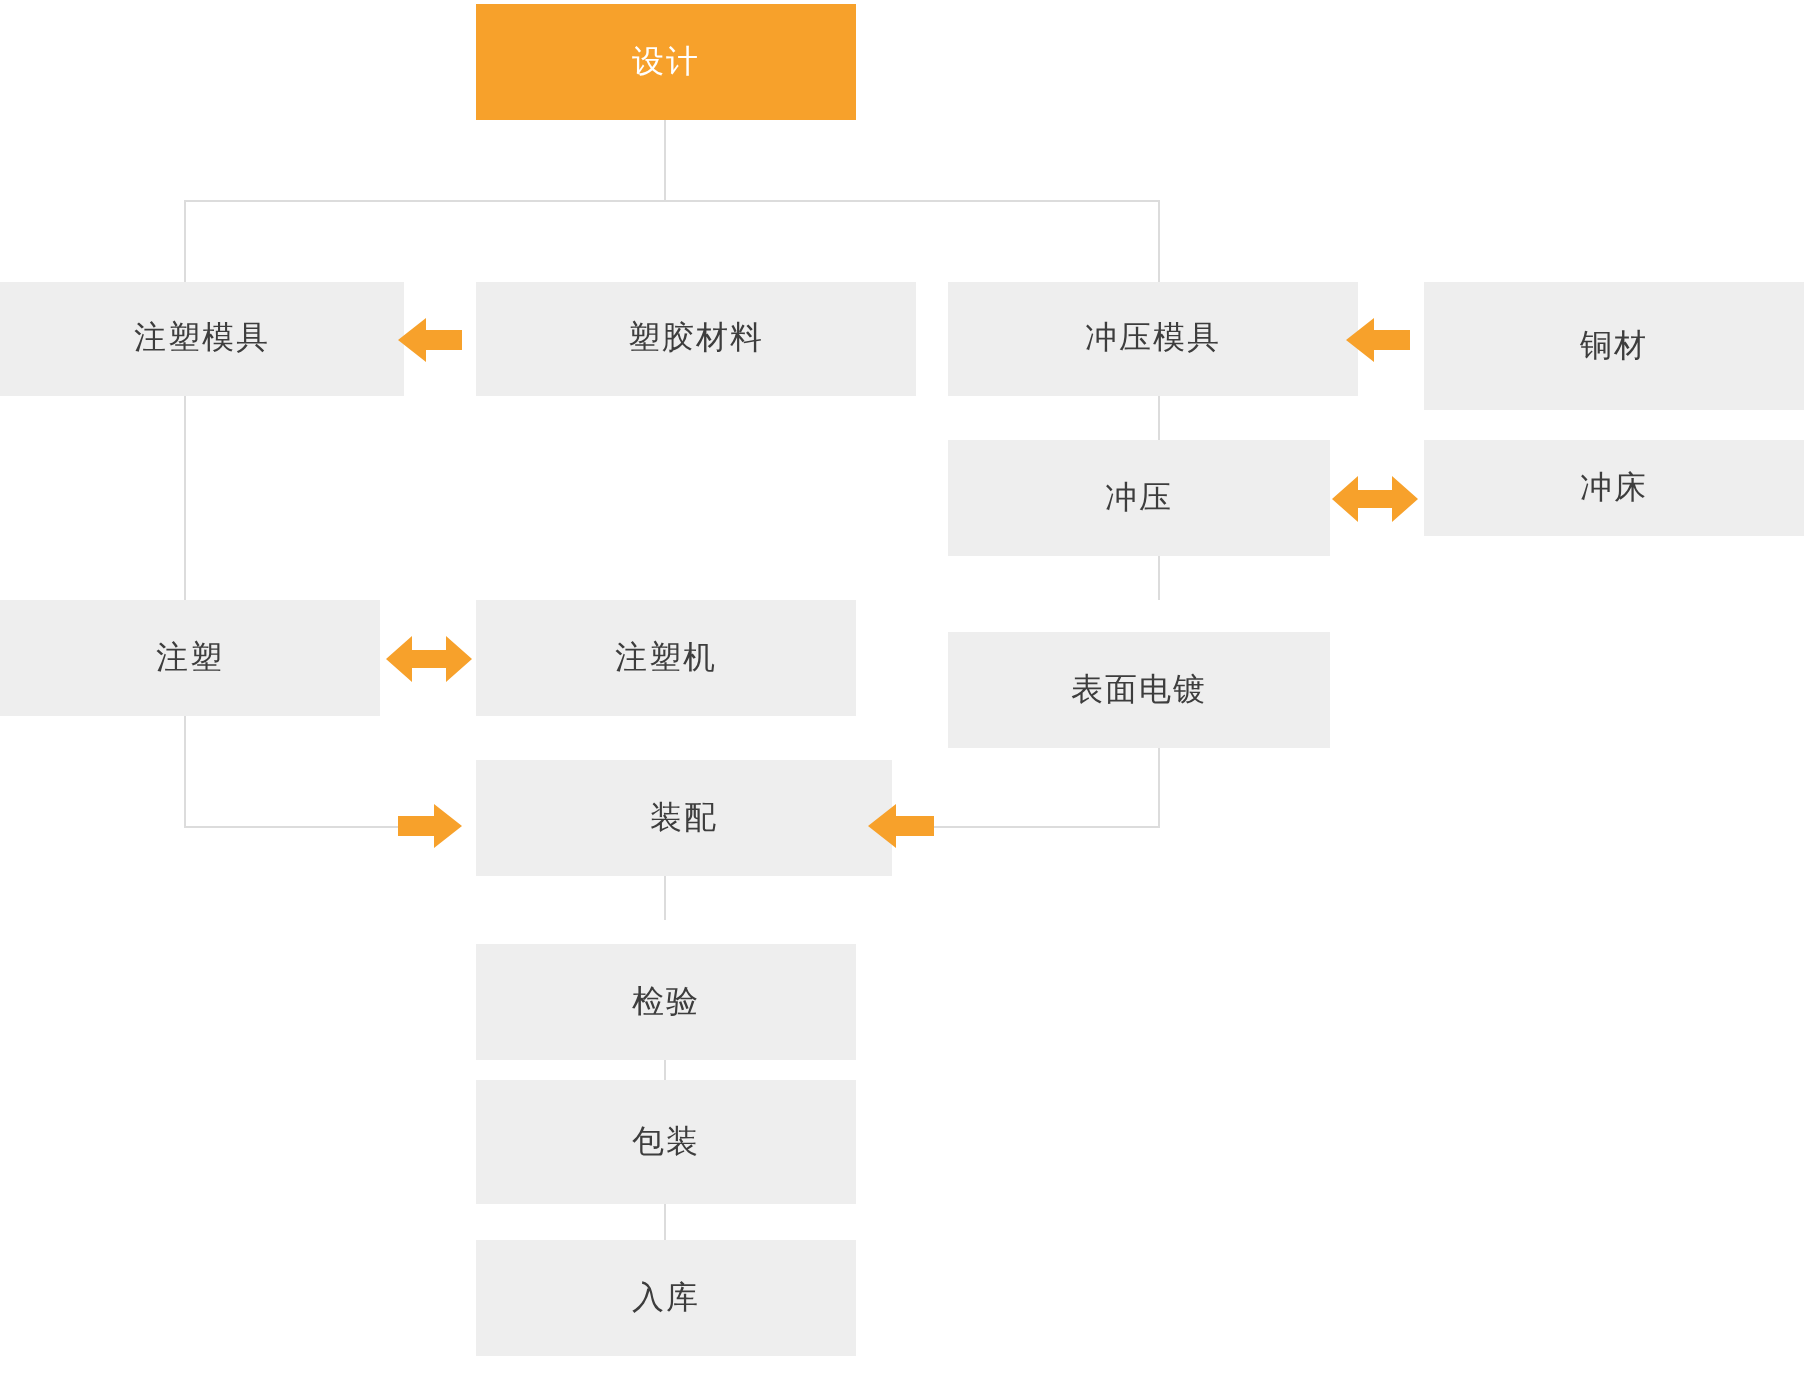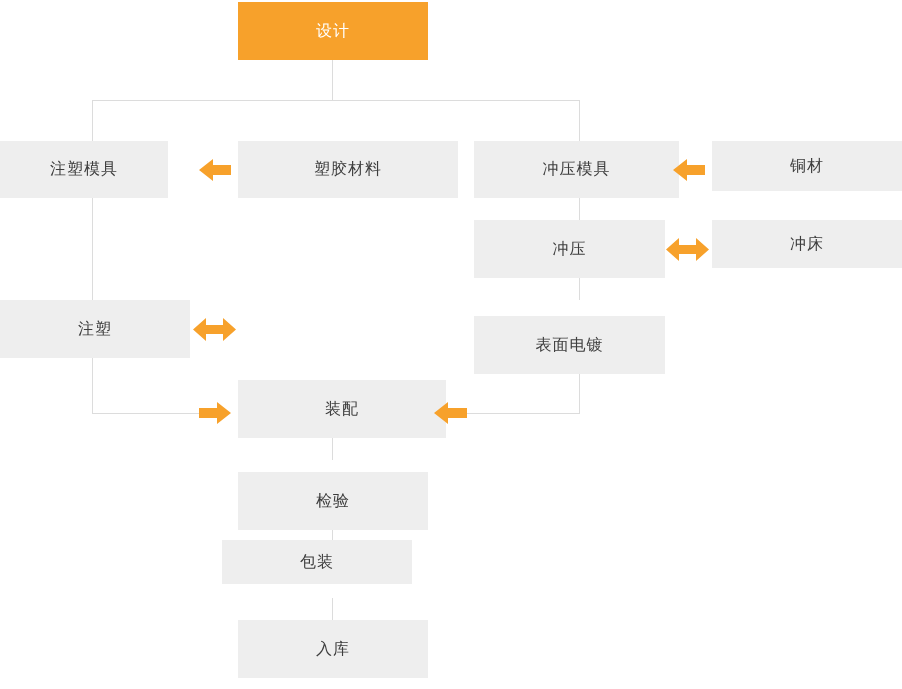--- a/index.html
+++ b/index.html
@@ -49,34 +49,35 @@
   <div class="line" style="left:579px;top:198px;width:1px;height:22px"></div>
   <div class="line" style="left:579px;top:278px;width:1px;height:22px"></div>
   <div class="line" style="left:579px;top:358px;width:1px;height:56px"></div>
   <div class="line" style="left:467px;top:413px;width:112px;height:1px"></div>
   <div class="line" style="left:332px;top:438px;width:1px;height:22px"></div>
   <div class="line" style="left:332px;top:518px;width:1px;height:22px"></div>
   <div class="line" style="left:332px;top:598px;width:1px;height:22px"></div>
 
   <div class="node accent" style="left:238px;top:2px;width:190px;height:58px">设计</div>
 
-  <div class="node" style="left:0px;top:141px;width:168px;height:57px">注塑模具</div>
+  <div class="node" style="left:0px;top:141px;width:202px;height:57px">注塑模具</div>
   <div class="node" style="left:238px;top:141px;width:220px;height:57px">塑胶材料</div>
   <div class="node" style="left:474px;top:141px;width:205px;height:57px">冲压模具</div>
-  <div class="node" style="left:712px;top:141px;width:190px;height:50px">铜材</div>
+  <div class="node" style="left:712px;top:141px;width:190px;height:64px">铜材</div>
 
   <div class="node" style="left:474px;top:220px;width:191px;height:58px">冲压</div>
   <div class="node" style="left:712px;top:220px;width:190px;height:48px">冲床</div>
 
   <div class="node" style="left:0px;top:300px;width:190px;height:58px">注塑</div>
+  <div class="node" style="left:238px;top:300px;width:190px;height:58px">注塑机</div>
   <div class="node" style="left:474px;top:316px;width:191px;height:58px">表面电镀</div>
 
   <div class="node" style="left:238px;top:380px;width:208px;height:58px">装配</div>
   <div class="node" style="left:238px;top:472px;width:190px;height:58px">检验</div>
-  <div class="node" style="left:222px;top:540px;width:190px;height:44px">包装</div>
+  <div class="node" style="left:238px;top:540px;width:190px;height:62px">包装</div>
   <div class="node" style="left:238px;top:620px;width:190px;height:58px">入库</div>
 
   <div class="arrow" style="left:199px;top:159px">
     <svg width="32" height="22" viewBox="0 0 32 22">
         <polygon points="0,11 14,0 14,6 32,6 32,16 14,16 14,22"></polygon>
       </svg>
   </div>
   <div class="arrow" style="left:673px;top:159px">
     <svg width="32" height="22" viewBox="0 0 32 22">
         <polygon points="0,11 14,0 14,6 32,6 32,16 14,16 14,22"></polygon>

